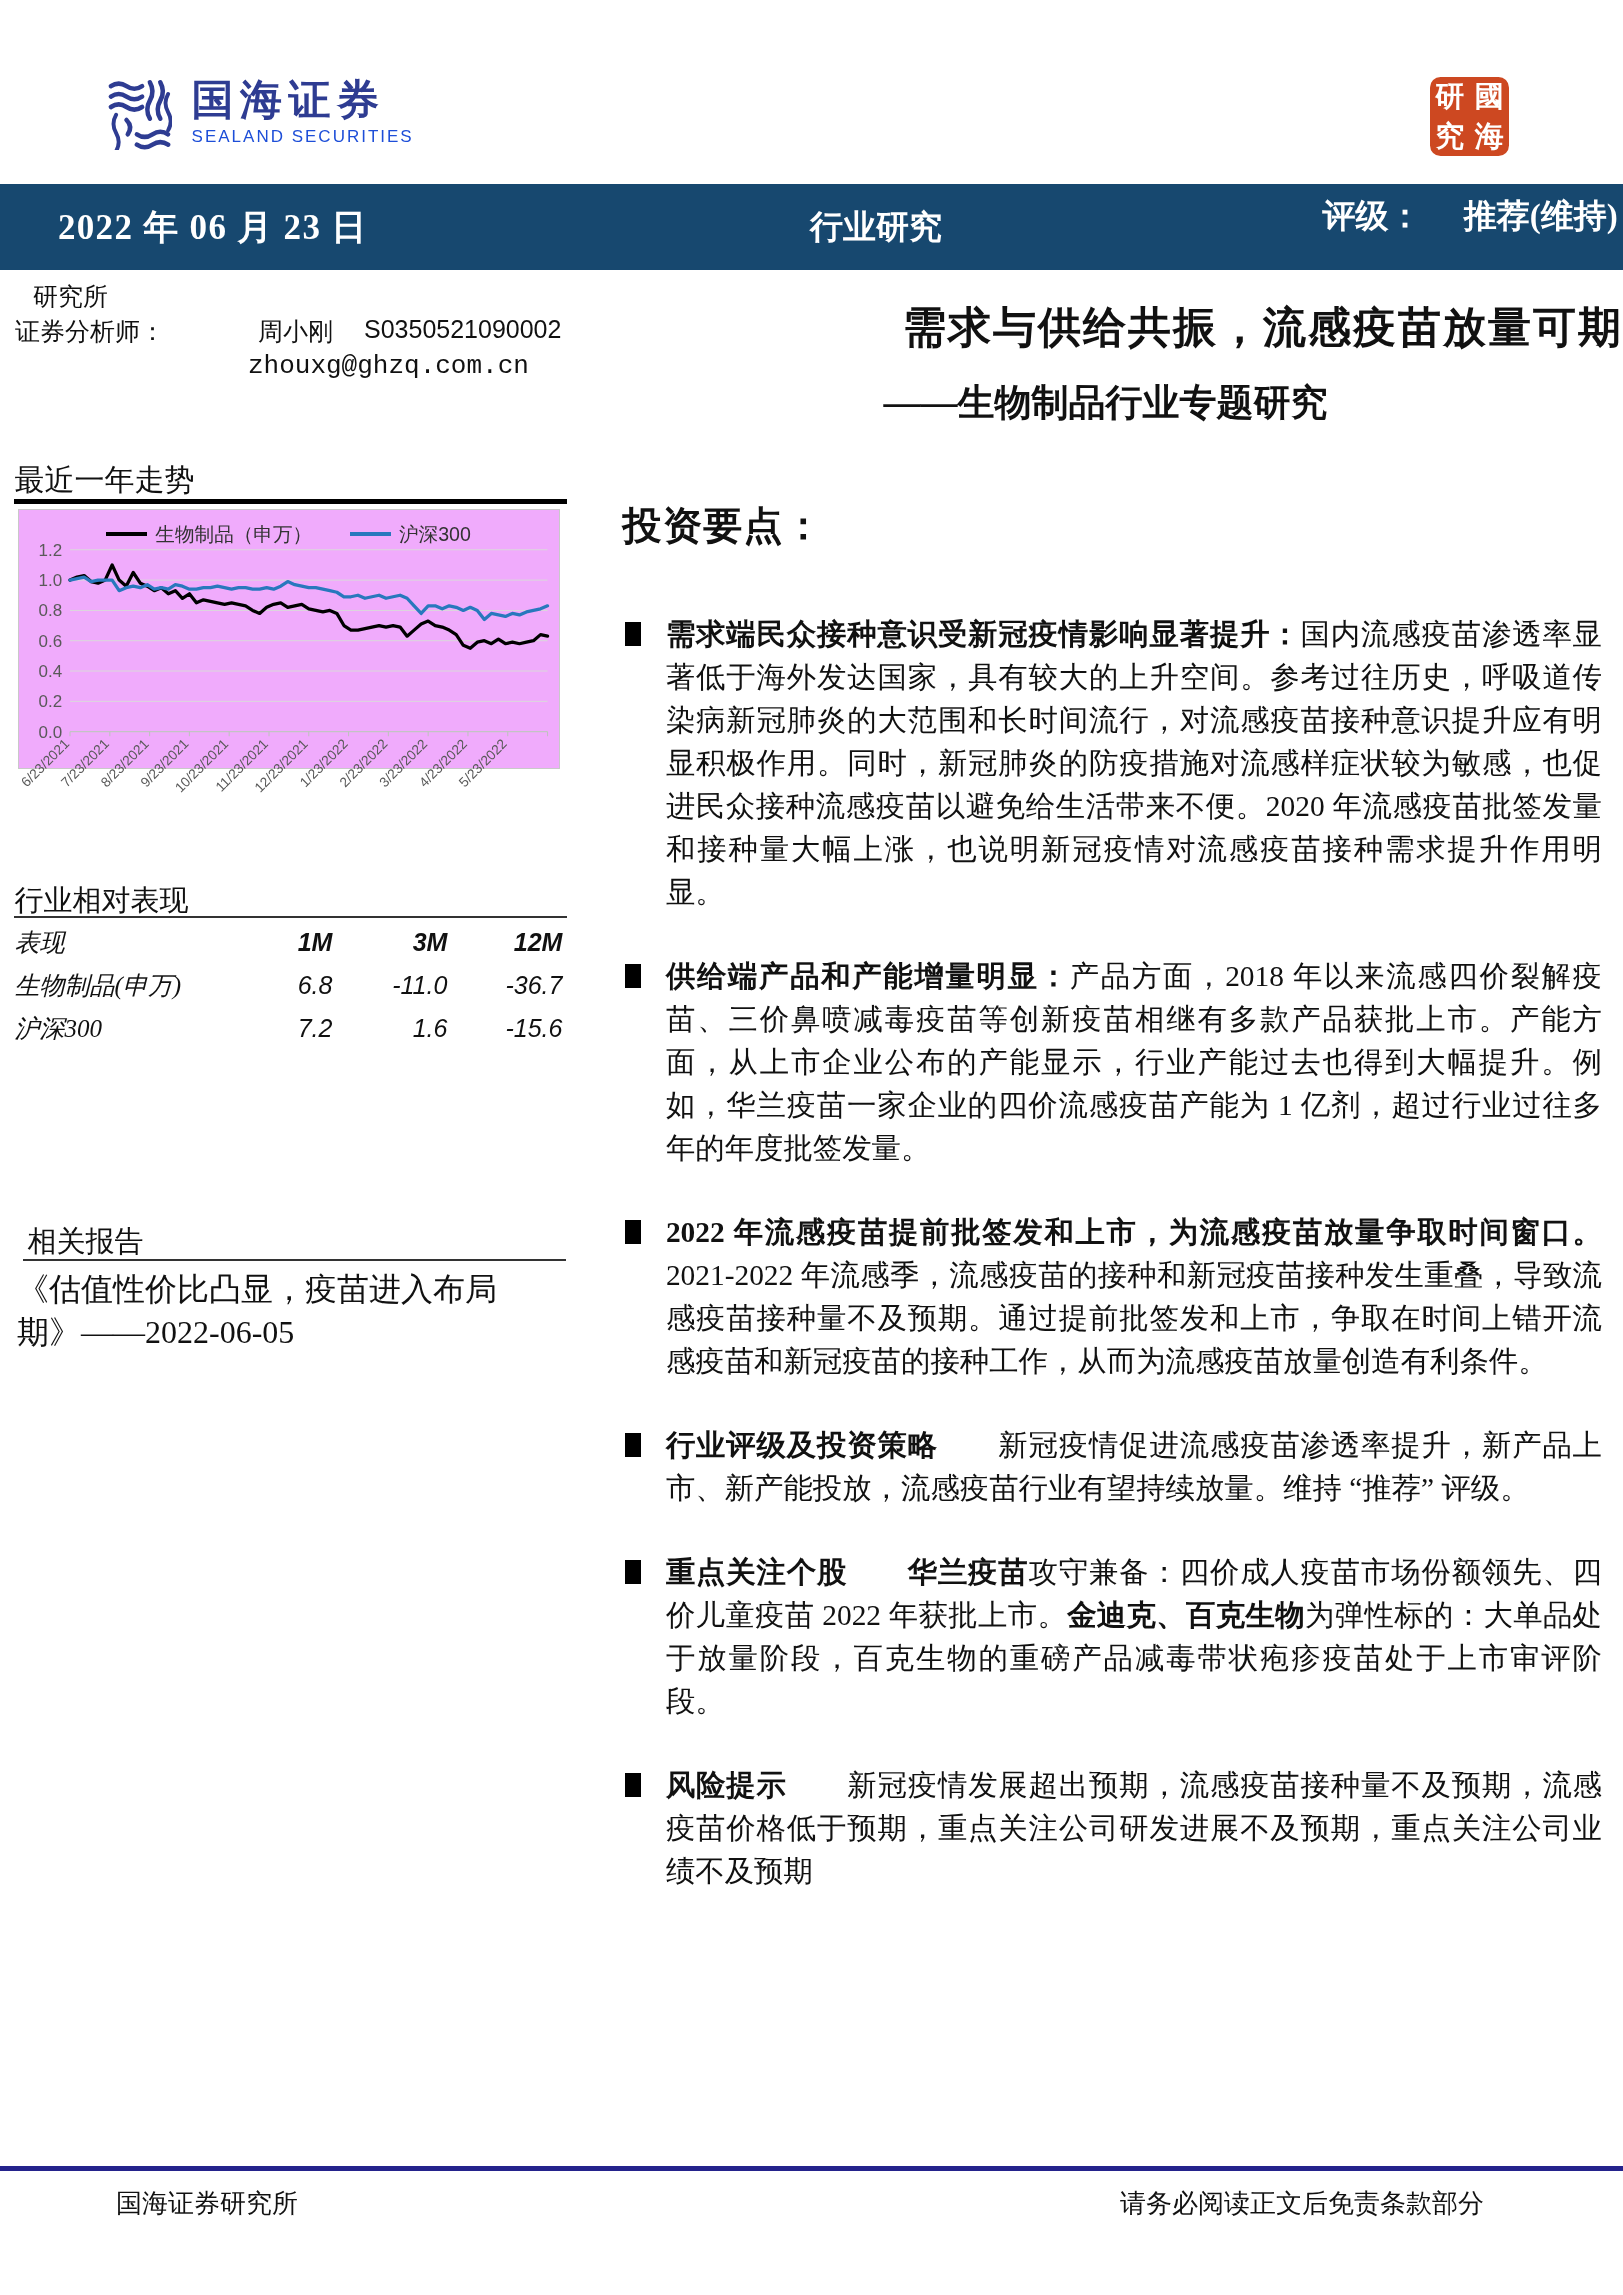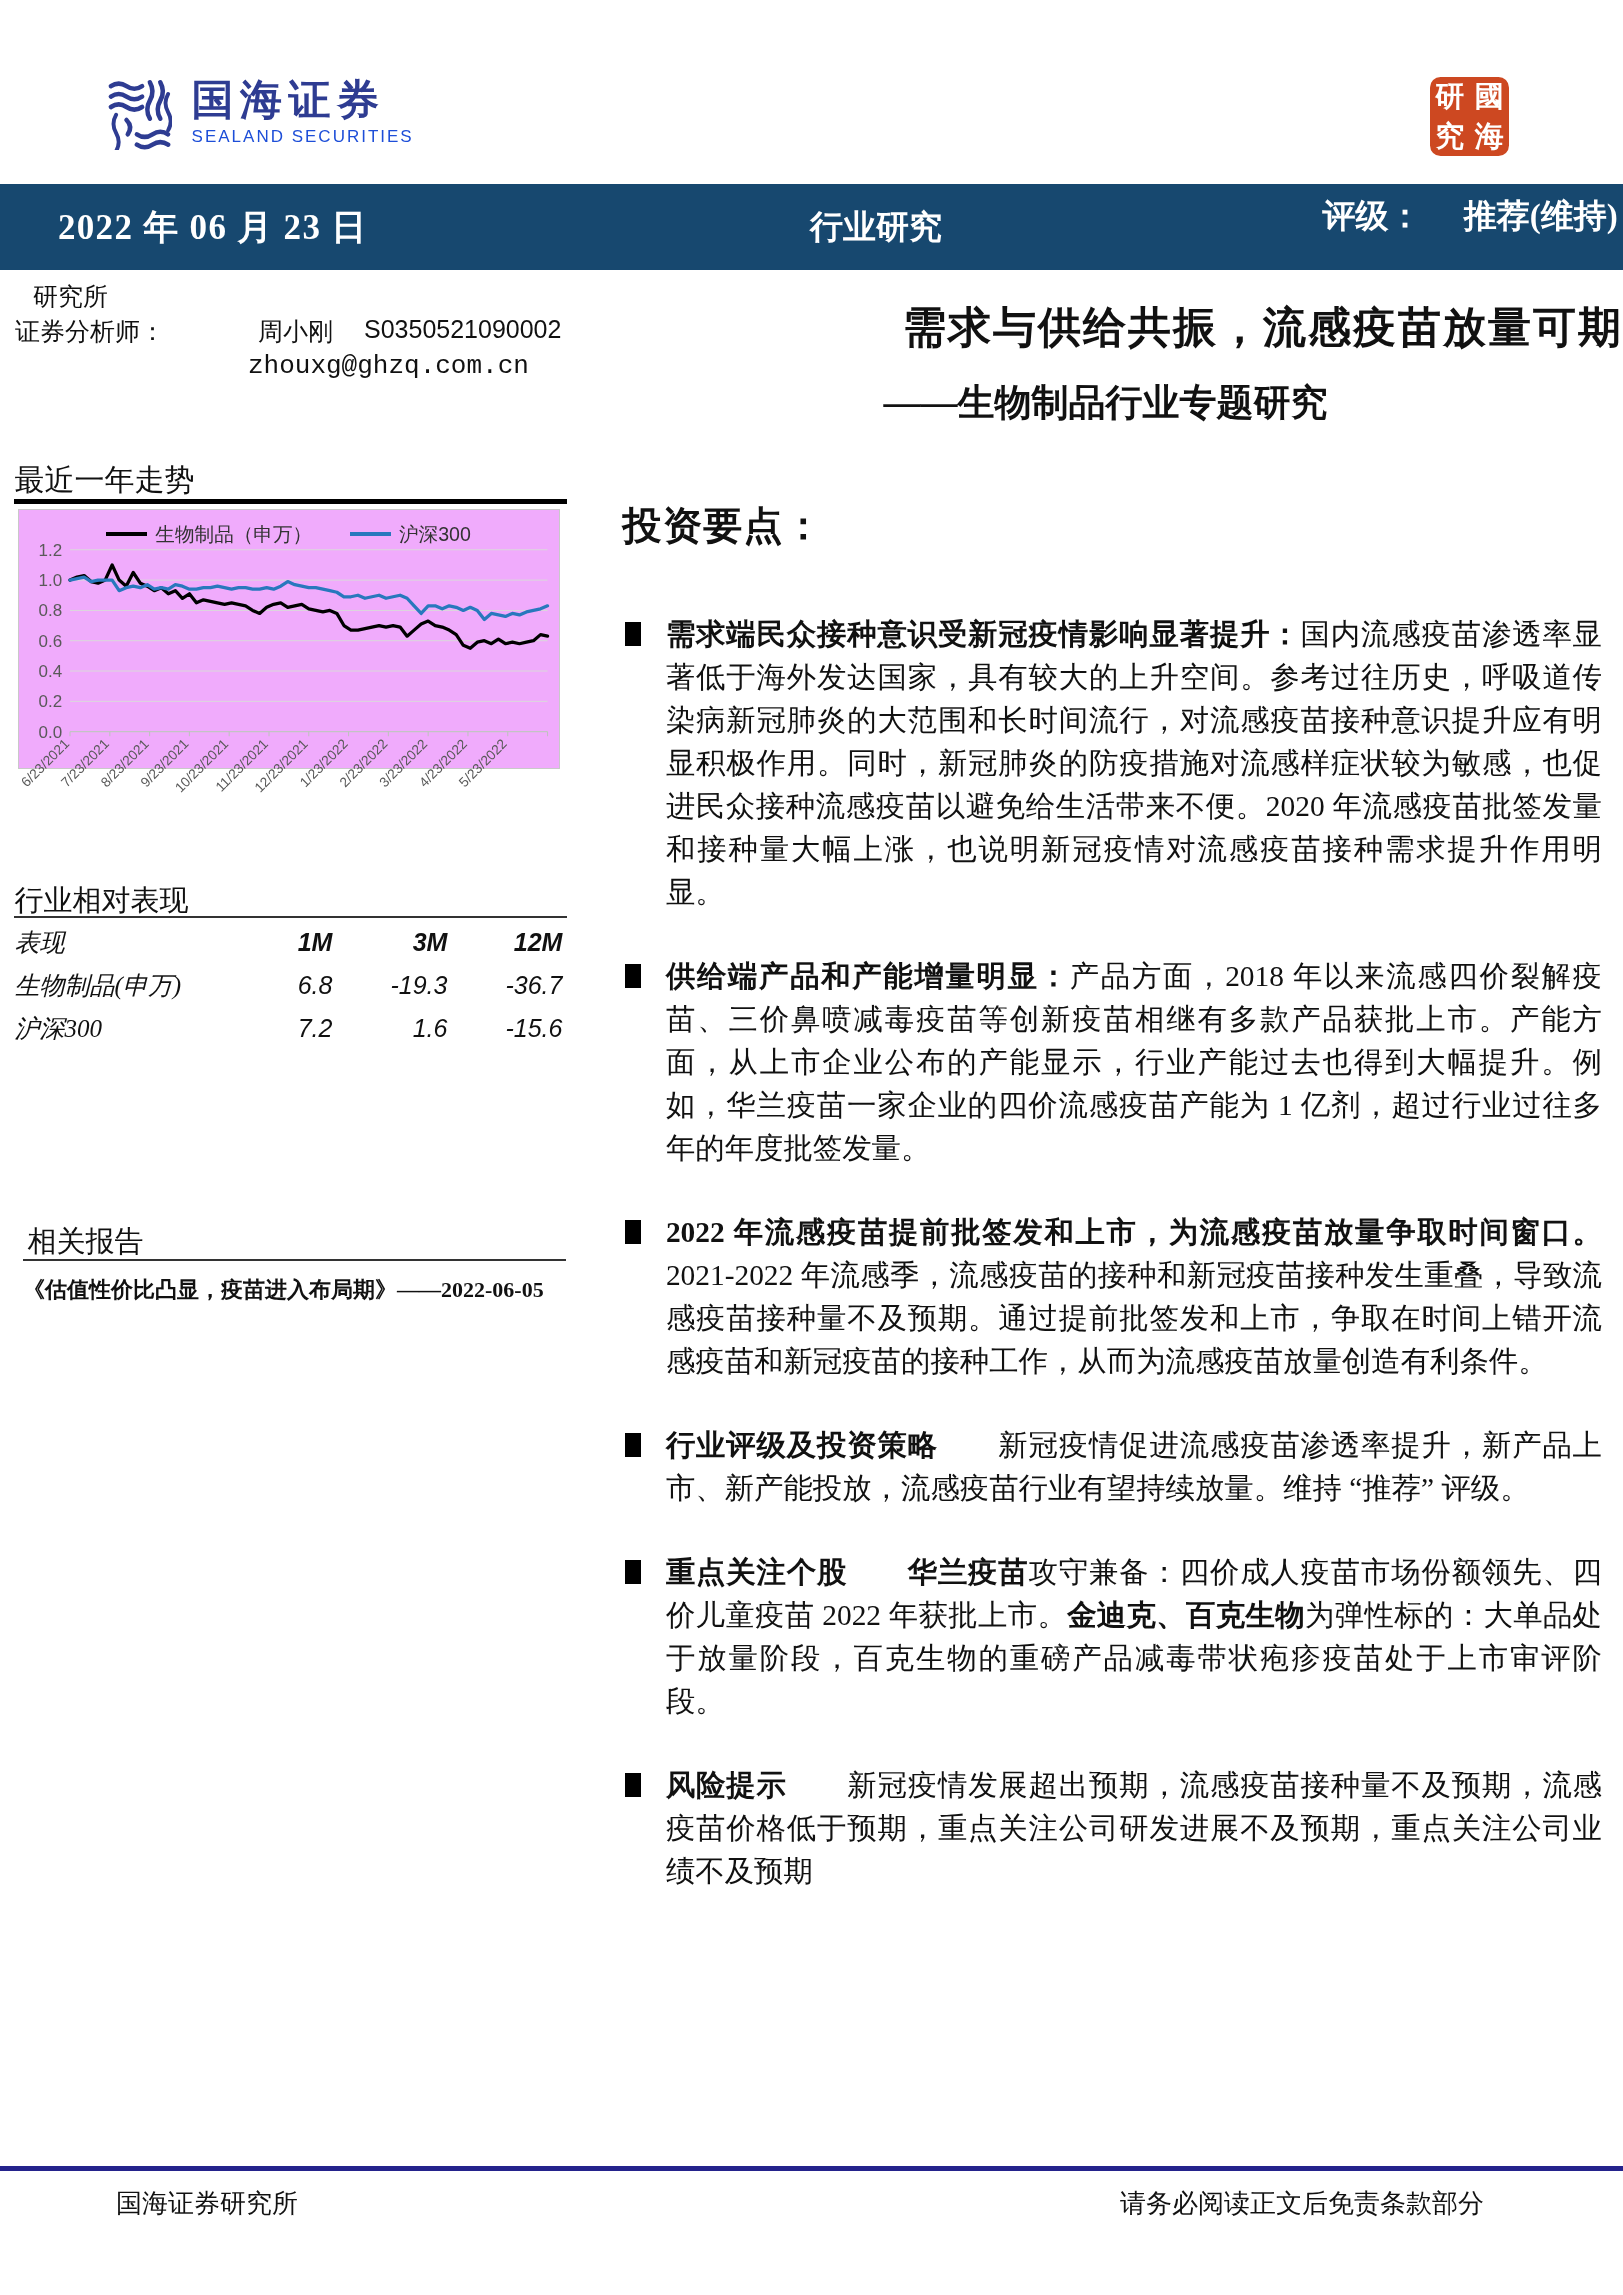--- a/index.html
+++ b/index.html
@@ -58,21 +58,21 @@
   .perf-head{position:absolute;left:14.4px;top:881px;font-size:29px;}
   .perf-rule{position:absolute;left:14.4px;top:916px;width:553px;height:2px;background:#333;}
   .perf-table{position:absolute;left:14.4px;top:921px;width:553px;font-size:25px;}
   .perf-row{display:flex;height:43px;align-items:center;font-style:italic;}
   .pt-label{flex:0 0 203px;}
   .pt-cell{flex:0 0 115px;text-align:right;font-family:"Liberation Sans","DejaVu Sans",sans-serif;}
   .perf-row.head .pt-cell{font-weight:bold;}
 
   .reports-head{position:absolute;left:27.5px;top:1222px;font-size:29px;}
   .reports-rule{position:absolute;left:23px;top:1259px;width:543px;height:2px;background:#333;}
-  .report-item{position:absolute;left:23px;top:1268px;width:543px;font-size:22px;line-height:43px;font-weight:bold;}
+  .report-item{position:absolute;left:17px;top:1268px;width:543px;font-size:32px;line-height:43px;}
 
   
   .right-col{position:absolute;left:620px;top:499px;width:982px;}
   .invest-head{font-size:39px;font-weight:bold;margin:0 0 60px 2.6px;letter-spacing:1.3px;}
   .bullet{display:flex;margin-bottom:41px;}
   .bullet-marker{flex:0 0 auto;width:15.7px;height:23.6px;background:#000;margin:9.2px 25px 0 5.2px;}
   .bullet-text{margin:0;font-size:29.4px;line-height:43px;text-align:justify;}
   .bullet-text .seg-b{font-weight:bold;}
 
   
@@ -197,21 +197,21 @@
   <div class="perf-table" id="perf-table">
       <div class="perf-row head">
         <div class="pt-label">表现</div>
         <div class="pt-cell">1M</div>
         <div class="pt-cell">3M</div>
         <div class="pt-cell">12M</div>
       </div>
       <div class="perf-row">
         <div class="pt-label">生物制品(申万)</div>
         <div class="pt-cell">6.8</div>
-        <div class="pt-cell">-19.3</div>
+        <div class="pt-cell">-11.0</div>
         <div class="pt-cell">-36.7</div>
       </div>
       <div class="perf-row">
         <div class="pt-label">沪深300</div>
         <div class="pt-cell">7.2</div>
         <div class="pt-cell">1.6</div>
         <div class="pt-cell">-15.6</div>
       </div>
     </div>
 

